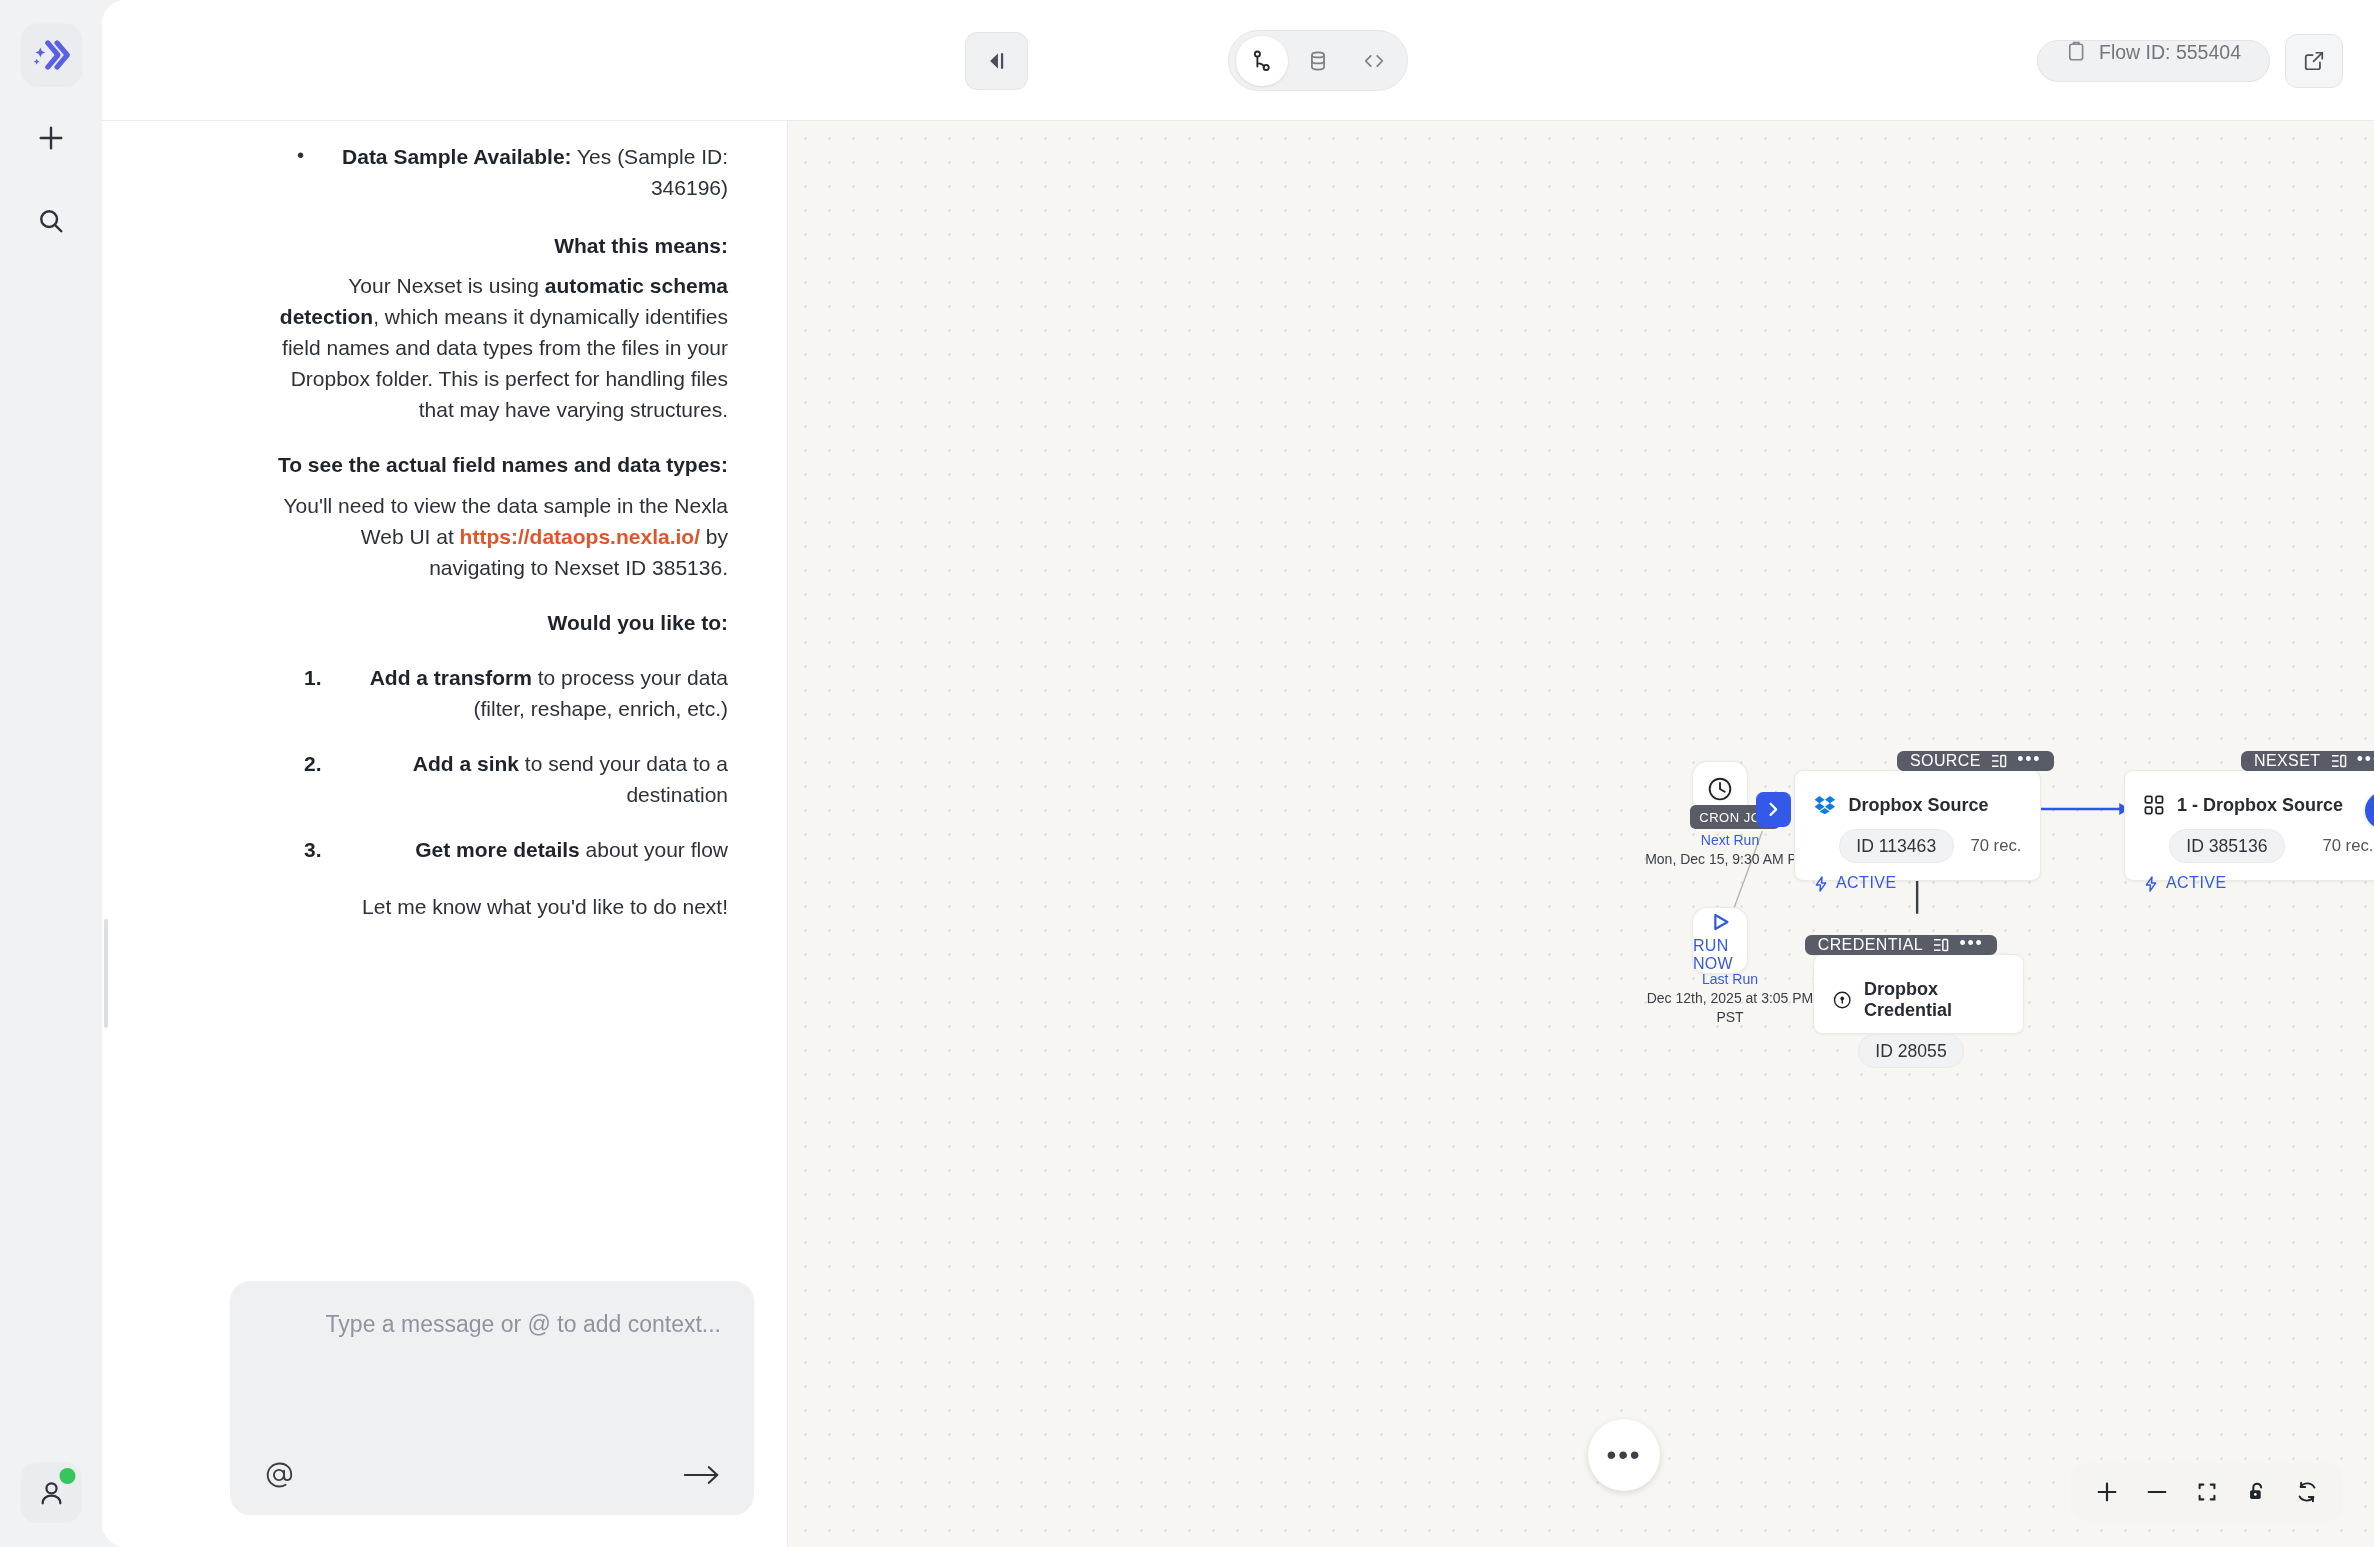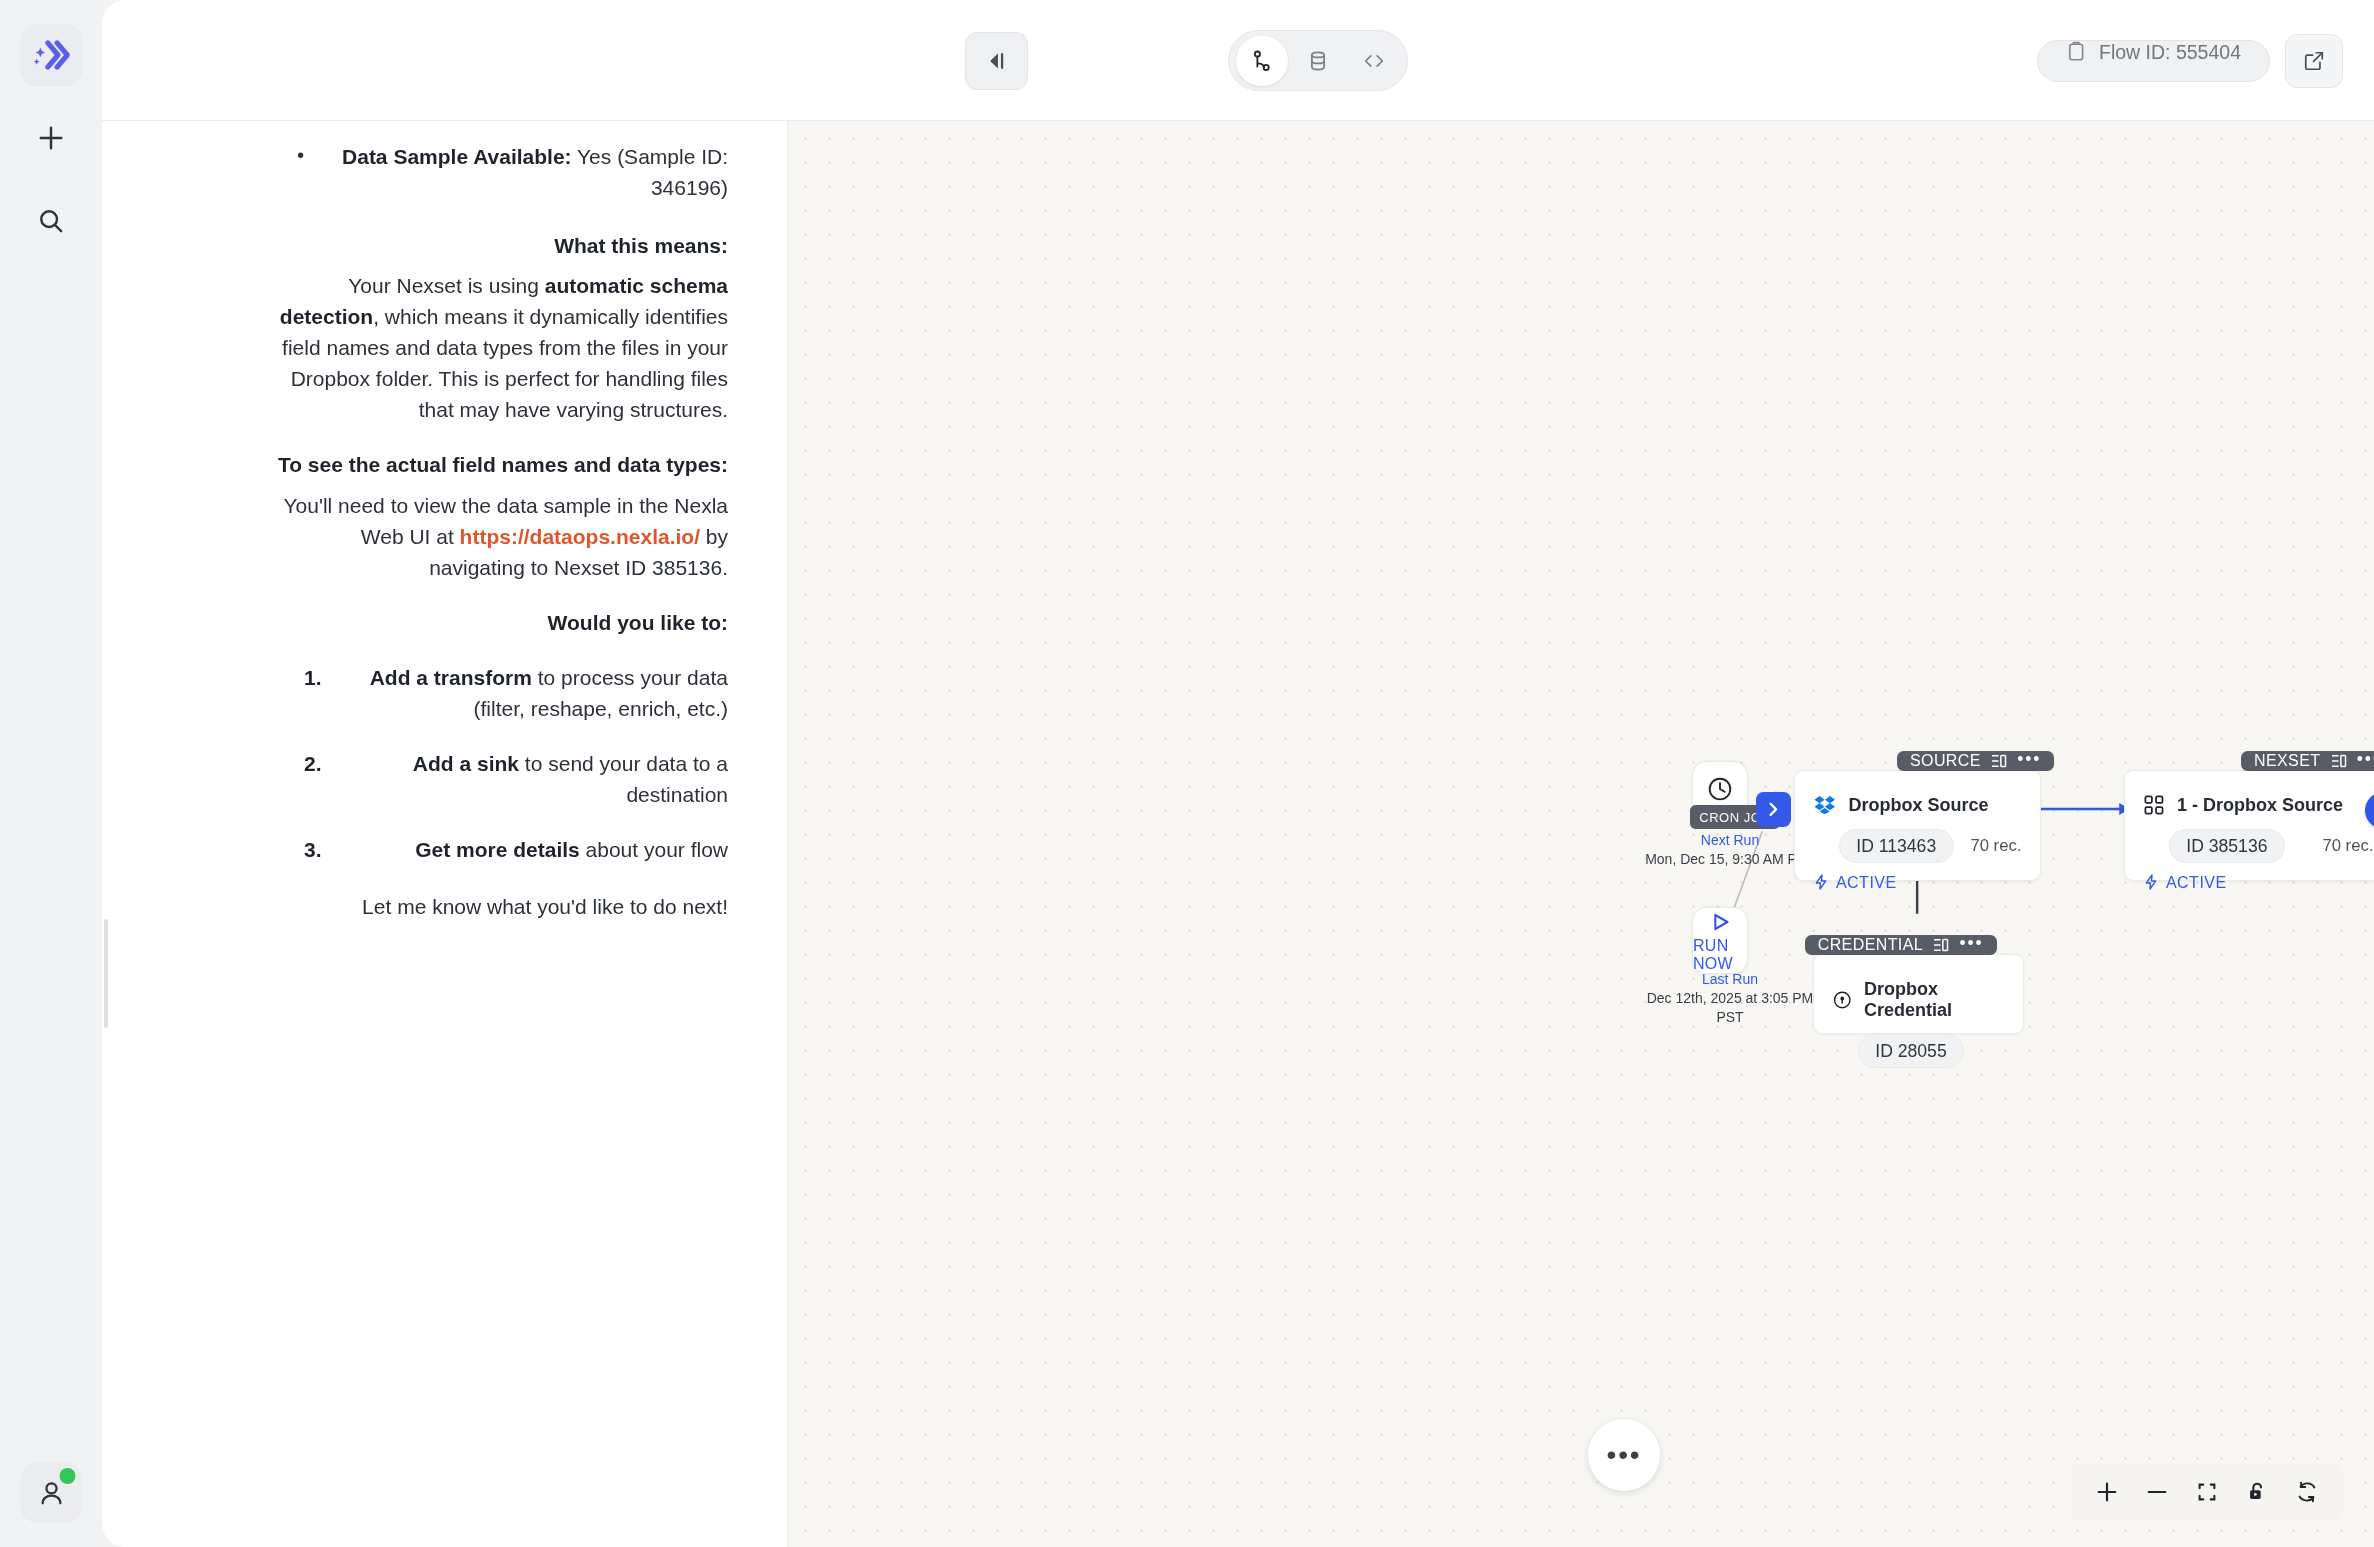--- a/index.html
+++ b/index.html
@@ -194,21 +194,21 @@
     padding: 13px 18.6px 0 18.6px;
     margin-left: 25px;
   }
   .id-pill {
     background: #f1f2f4; border: 0.9px solid #e8e9ec;
     border-radius: 16.7px; padding: 5.6px 16.7px;
     font-size: 17.6px; color: #31353d; white-space: nowrap;
   }
   .rec { font-size: 16.7px; color: #4e535c; }
   .node-status {
-    display: flex; align-items: flex-start; gap: 8.3px;
+    display: flex; align-items: flex-end; gap: 8.3px;
     padding: 11px 18.6px 16.7px 18.6px;
     font-size: 16px; letter-spacing: 0.5px;
   }
   .status-active { color: #3458e8; }
 
   
   .sched-icon {
     position: absolute; width: 56px; height: 56px;
     background: #fff; border-radius: 15px;
     border: 0.9px solid #eceae4;
@@ -372,20 +372,39 @@
           <p class="b">Would you like to:</p>
           <ol class="numbers">
             <li><span class="b">Add a transform</span><span> to process your data (filter, reshape, enrich, etc.)</span></li>
             <li><span class="b">Add a sink</span><span> to send your data to a destination</span></li>
             <li><span class="b">Get more details</span><span> about your flow</span></li>
           </ol>
 
           <p>Let me know what you'd like to do next!</p>
         </div>
 
+        <div class="composer-wrap">
+          <div class="composer">
+            <div class="composer-placeholder">Type a message or @ to add context...</div>
+            <div class="composer-row">
+              <span class="at-btn">
+                <svg width="32" height="32" viewBox="0 0 34 34" fill="none" stroke="#3a3e46" stroke-width="2">
+                  <circle cx="17" cy="17" r="5.4"></circle>
+                  <path d="M22.4 12.4 v6.4 c0 2.3 1.6 3.6 3.5 3.6 2.4 0 4.1-2.2 4.1-5.6 0-7.2-5.2-12-12-12C10.4 4.8 5 10.2 5 17s5.4 12.2 12.2 12.2c2.7 0 5-0.7 6.8-1.9" stroke-linecap="round"></path>
+                </svg>
+              </span>
+              <span class="send-btn">
+                <svg width="39" height="24" viewBox="0 0 42 26" fill="none" stroke="#2e323a" stroke-width="2.3" stroke-linecap="round" stroke-linejoin="round">
+                  <path d="M3 13 H38"></path>
+                    <path d="M29 4.5 L38 13 L29 21.5"></path>
+                </svg>
+              </span>
+            </div>
+          </div>
+        </div>
       </div>
 
       <div class="canvas">
 
         <svg style="position:absolute;left:0;top:0;width:100%;height:100%;pointer-events:none" viewBox="0 0 1710 1538" width="1586" height="1427">
 
           <path d="M1065 723 L1050 748" stroke="#b9b7b0" stroke-width="1.6" fill="none"></path>
           <path d="M1050 766 L1008 880" stroke="#b9b7b0" stroke-width="1.6" fill="none"></path>
 
           <path d="M1217 855 V748" stroke="#3a3e46" stroke-width="2.6" fill="none"></path>

